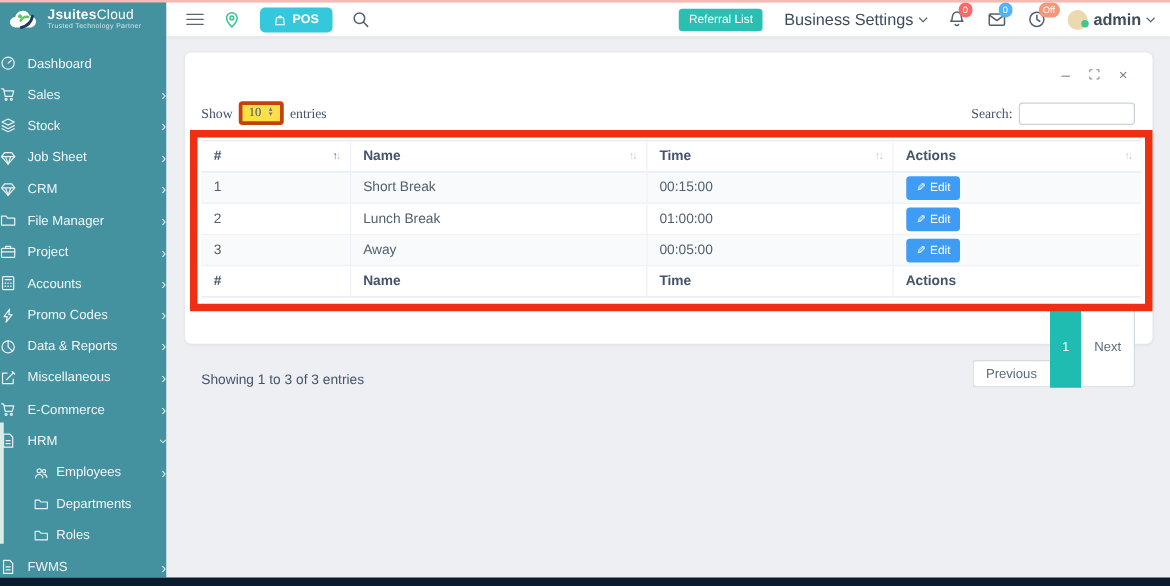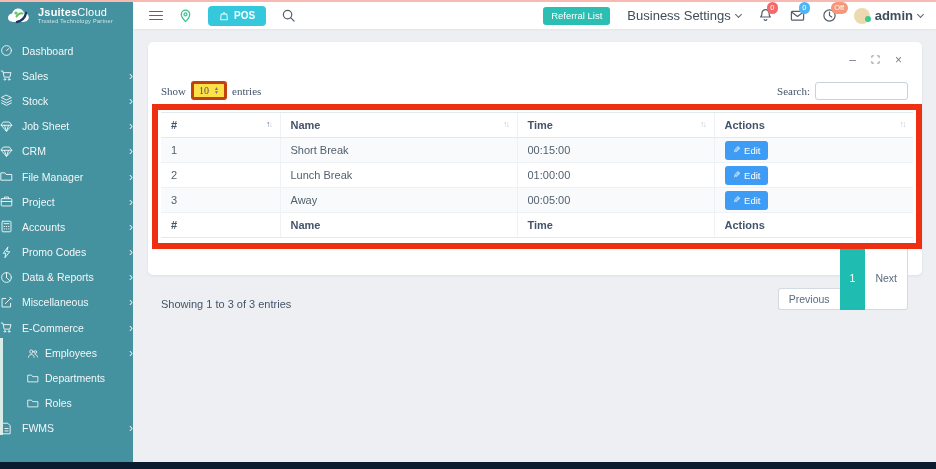--- a/index.html
+++ b/index.html
@@ -238,20 +238,30 @@
       <div class="nav-item">
         <span class="nico">
             <svg viewBox="0 0 16 16">
               <path d="M1.5 2.5h2l1.6 7.5h7l1.4-5.5H4.4"></path>
               <circle cx="6" cy="12.8" r="1"></circle>
               <circle cx="11.2" cy="12.8" r="1"></circle>
             </svg>
           </span>
         <span>E-Commerce</span>
         <span class="chev">›</span>
+      </div>
+      <div class="nav-item">
+        <span class="nico">
+            <svg viewBox="0 0 16 16">
+              <path d="M3.5 1.5h6l3 3v10h-9z"></path>
+              <path d="M6 8h4M6 11h4"></path>
+            </svg>
+          </span>
+        <span>HRM</span>
+        <span class="chev down">›</span>
       </div>
       <div class="nav-item sub">
         <span class="nico">
             <svg viewBox="0 0 16 16">
               <circle cx="5.8" cy="5.5" r="2.2"></circle>
               <path d="M2 13c0-2.1 1.7-3.6 3.8-3.6S9.6 10.9 9.6 13"></path>
               <circle cx="11" cy="6" r="1.8"></circle>
               <path d="M10.8 9.3c1.9.2 3.2 1.6 3.2 3.4"></path>
             </svg>
           </span>

